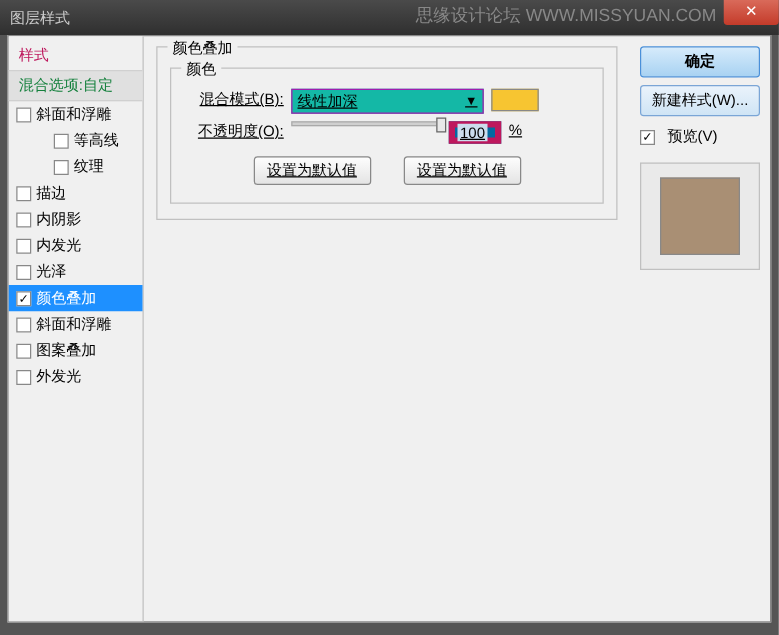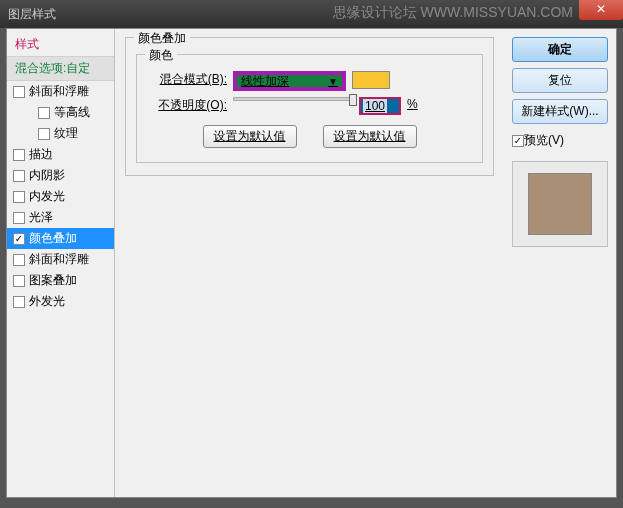--- a/index.html
+++ b/index.html
@@ -5,46 +5,46 @@
 * { box-sizing: border-box; margin: 0; padding: 0; font-family: "Microsoft YaHei", SimSun, sans-serif; font-size: 12px; }
 body { background: #555; width: 623px; height: 508px; overflow: hidden; position: relative; }
 .titlebar { height: 28px; background: linear-gradient(#4a4a4a,#2f2f2f); display: flex; align-items: center; padding: 0 8px; color: #ccc; position: relative; }
 .titlebar .watermark { position: absolute; right: 50px; top: 4px; color: #888; font-size: 14px; }
 .close-btn { position: absolute; right: 0; top: 0; width: 44px; height: 20px; background: linear-gradient(#d96a5a,#c43b2a); color: #fff; text-align: center; line-height: 18px; border-bottom-left-radius: 3px; border-bottom-right-radius: 3px; cursor: pointer; }
 .dialog { position: absolute; left: 6px; top: 28px; right: 6px; bottom: 10px; background: #f0f0f0; border: 1px solid #888; display: flex; }
 .sidebar { width: 108px; border-right: 1px solid #c0c0c0; background: #f0f0f0; padding-top: 4px; }
 .side-header { padding: 3px 8px; color: #be185d; }
 .side-sub { padding: 3px 8px; background: #e0e0e0; border-top: 1px solid #d0d0d0; border-bottom: 1px solid #d0d0d0; color: #15803d; }
 .side-item { padding: 2px 4px 2px 6px; display: flex; align-items: center; gap: 4px; cursor: default; }
-.side-item.indent { padding-left: 18px; margin-left: 13px; }
+.side-item.indent { padding-left: 36px; }
 .side-item.selected { background: #1e90ff; color: #fff; }
 .cb { width: 12px; height: 12px; border: 1px solid #888; background: #fff; display: inline-flex; align-items: center; justify-content: center; font-size: 10px; color: #000; }
 .cb.checked::after { content: "✓"; }
 .main { flex: 1; padding: 8px 10px; position: relative; }
 .fieldset { border: 1px solid #c0c0c0; padding: 8px 10px 12px; position: relative; }
 .fieldset > .legend { position: absolute; top: -8px; left: 8px; background: #f0f0f0; padding: 0 4px; }
 .inner-field { border: 1px solid #c0c0c0; padding: 10px 10px 14px; margin-top: 8px; position: relative; text-decoration: underline; }
 .inner-field > .legend { position: absolute; top: -8px; left: 8px; background: #f0f0f0; padding: 0 4px; }
 .row { display: flex; align-items: flex-start; gap: 6px; margin: 6px 0; }
 .label { text-align: right; }
-.select { display: inline-flex; align-items: center; justify-content: space-between; border: 4px solid #a21caf; background: #15803d; height: 20px; padding: 0 4px; width: 113px; }
+.select { display: inline-flex; align-items: center; justify-content: space-between; border: 1px solid #a21caf; background: #14b8a6; height: 20px; padding: 0 4px; width: 154px; }
 .arrow { font-size: 10px; }
 .swatch { width: 38px; height: 18px; border: 1px solid #888; background: #f7c531; }
 .slider { width: 120px; height: 4px; background: #d0d0d0; position: relative; border: 1px solid #aaa; }
 .slider .thumb { position: absolute; right: -5px; top: -4px; width: 8px; height: 12px; background: #e8e8e8; border: 1px solid #666; }
-.num { width: 42px; height: 18px; border: 2px solid #be185d; background: #0369a1; color: #000; text-align: left; padding: 0 2px; display: inline-flex; align-items: center; }
+.num { width: 42px; height: 18px; border: 5px solid #be185d; background: #0369a1; color: #000; text-align: left; padding: 0 2px; display: inline-flex; align-items: center; }
 .num span { background: #cde; padding: 0 2px; }
 .btn { border: 1px solid #888; background: linear-gradient(#fdfdfd,#e4e4e4); padding: 2px 10px; border-radius: 3px; cursor: pointer; }
 .btn-row { display: flex; gap: 26px; justify-content: center; margin-top: 10px; }
 .rightcol { width: 112px; padding: 8px 8px; display: flex; flex-direction: column; gap: 6px; align-items: stretch; }
 .rbtn { border: 1px solid #7aa5d6; background: linear-gradient(#eaf3fb,#cfe4f5); padding: 3px 0; border-radius: 3px; text-align: center; cursor: pointer; }
 .rbtn.primary { background: linear-gradient(#d6ebfb,#a8d2f2); border-color: #4a90d9; font-weight: bold; }
 .preview-box { margin-top: 6px; border: 1px solid #c0c0c0; background: #eaeaea; height: 86px; display: flex; align-items: center; justify-content: center; }
 .preview-sw { width: 64px; height: 62px; background: #a98f74; border: 1px solid #888; }
-.prev-row { display: flex; align-items: center; gap: 0; margin-top: 2px; }
+.prev-row { display: flex; align-items: center; gap: 10px; margin-top: 2px; }
 </style>
 </head>
 <body>
 
 <div class="titlebar">
   <span>图层样式</span>
   <span class="watermark">思缘设计论坛  WWW.MISSYUAN.COM</span>
   <div class="close-btn">✕</div>
 </div>
 
@@ -126,21 +126,20 @@
         <div class="btn-row">
           <div class="btn">设置为默认值</div>
           <div class="btn">设置为默认值</div>
         </div>
       </div>
     </div>
   </div>
 
   <div class="rightcol">
     <div class="rbtn primary">确定</div>
-    <div class="rbtn">复位</div>
     <div class="rbtn">新建样式(W)...</div>
     <div class="prev-row">
       <span class="cb checked"></span>
       <span>预览(V)</span>
     </div>
     <div class="preview-box">
       <div class="preview-sw"></div>
     </div>
   </div>
 </div>

